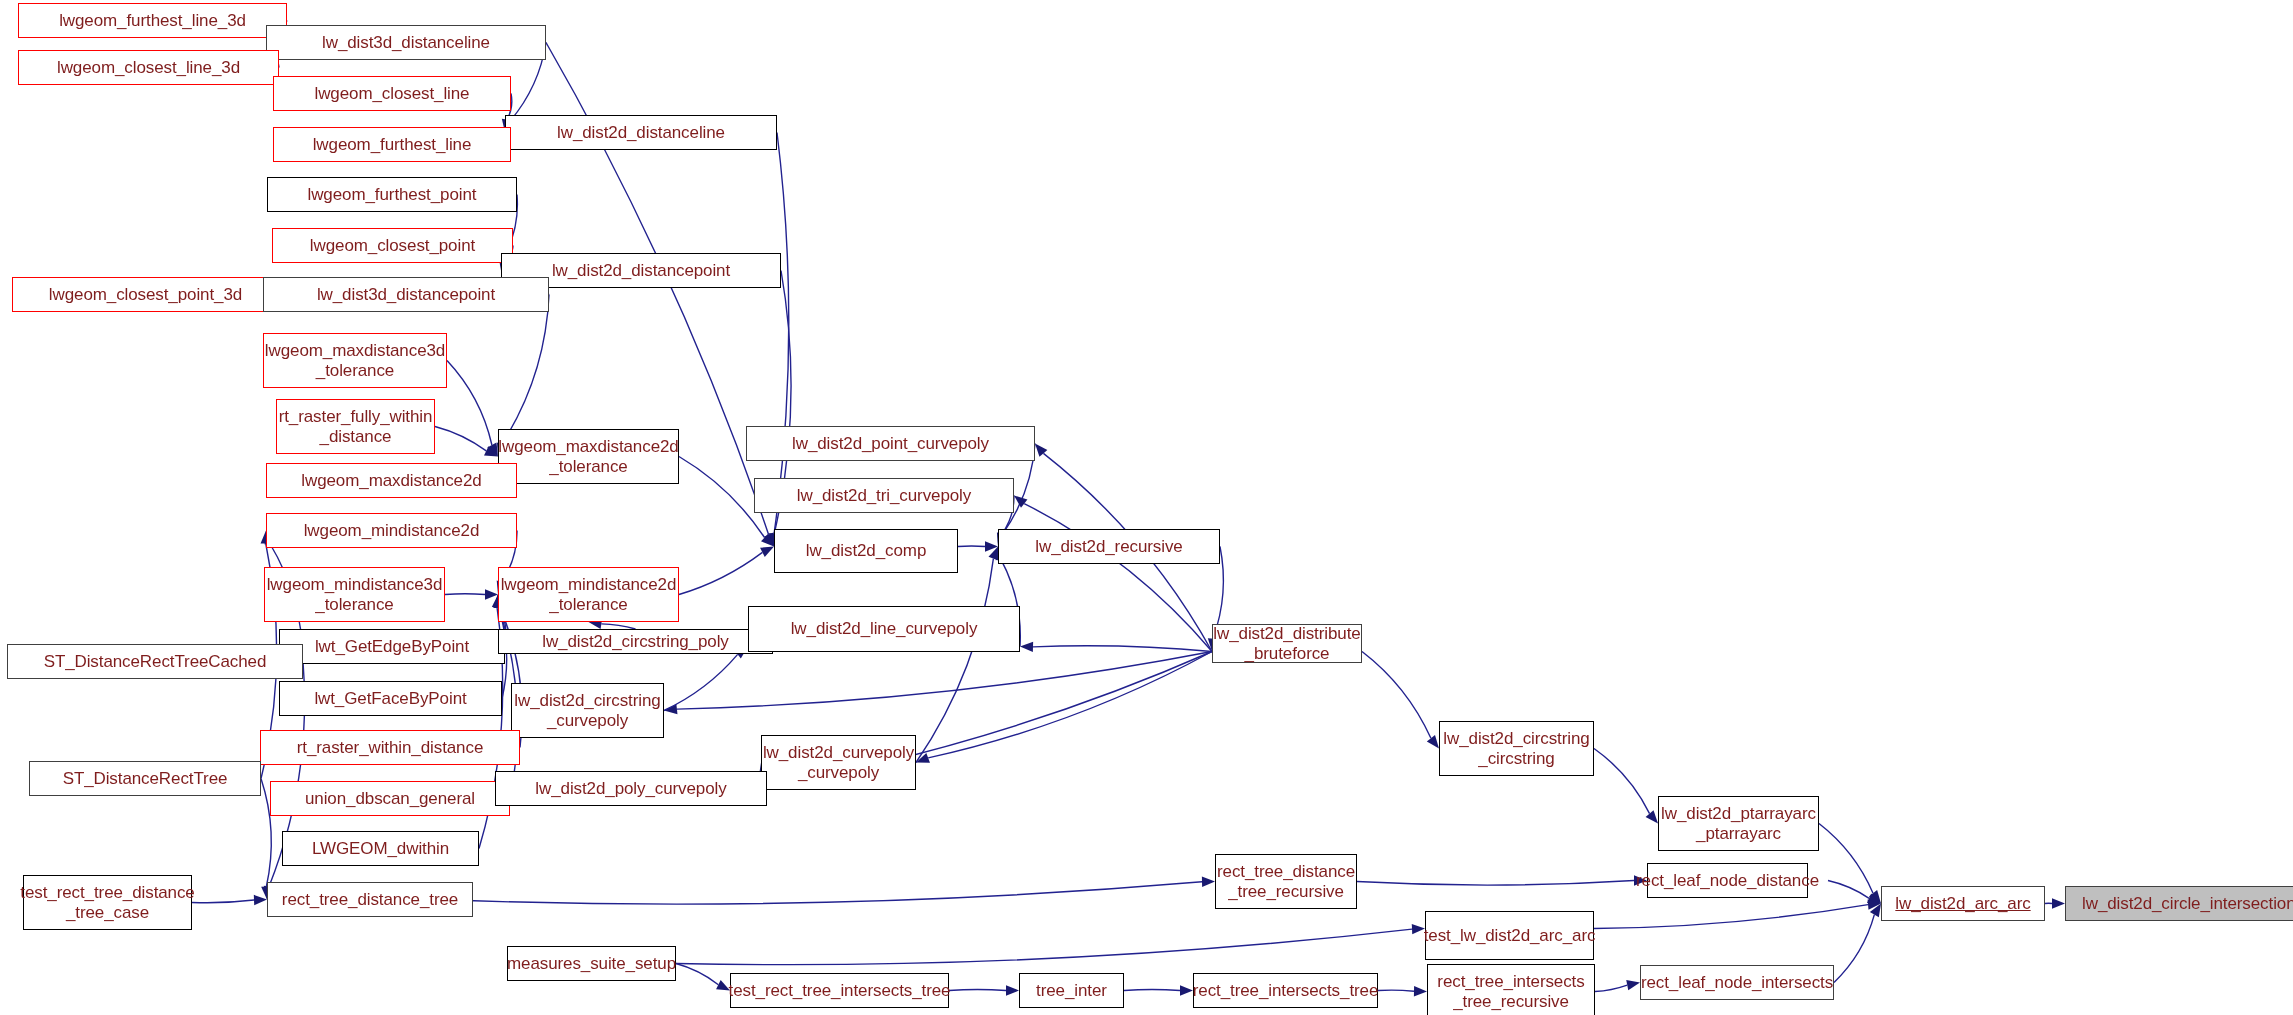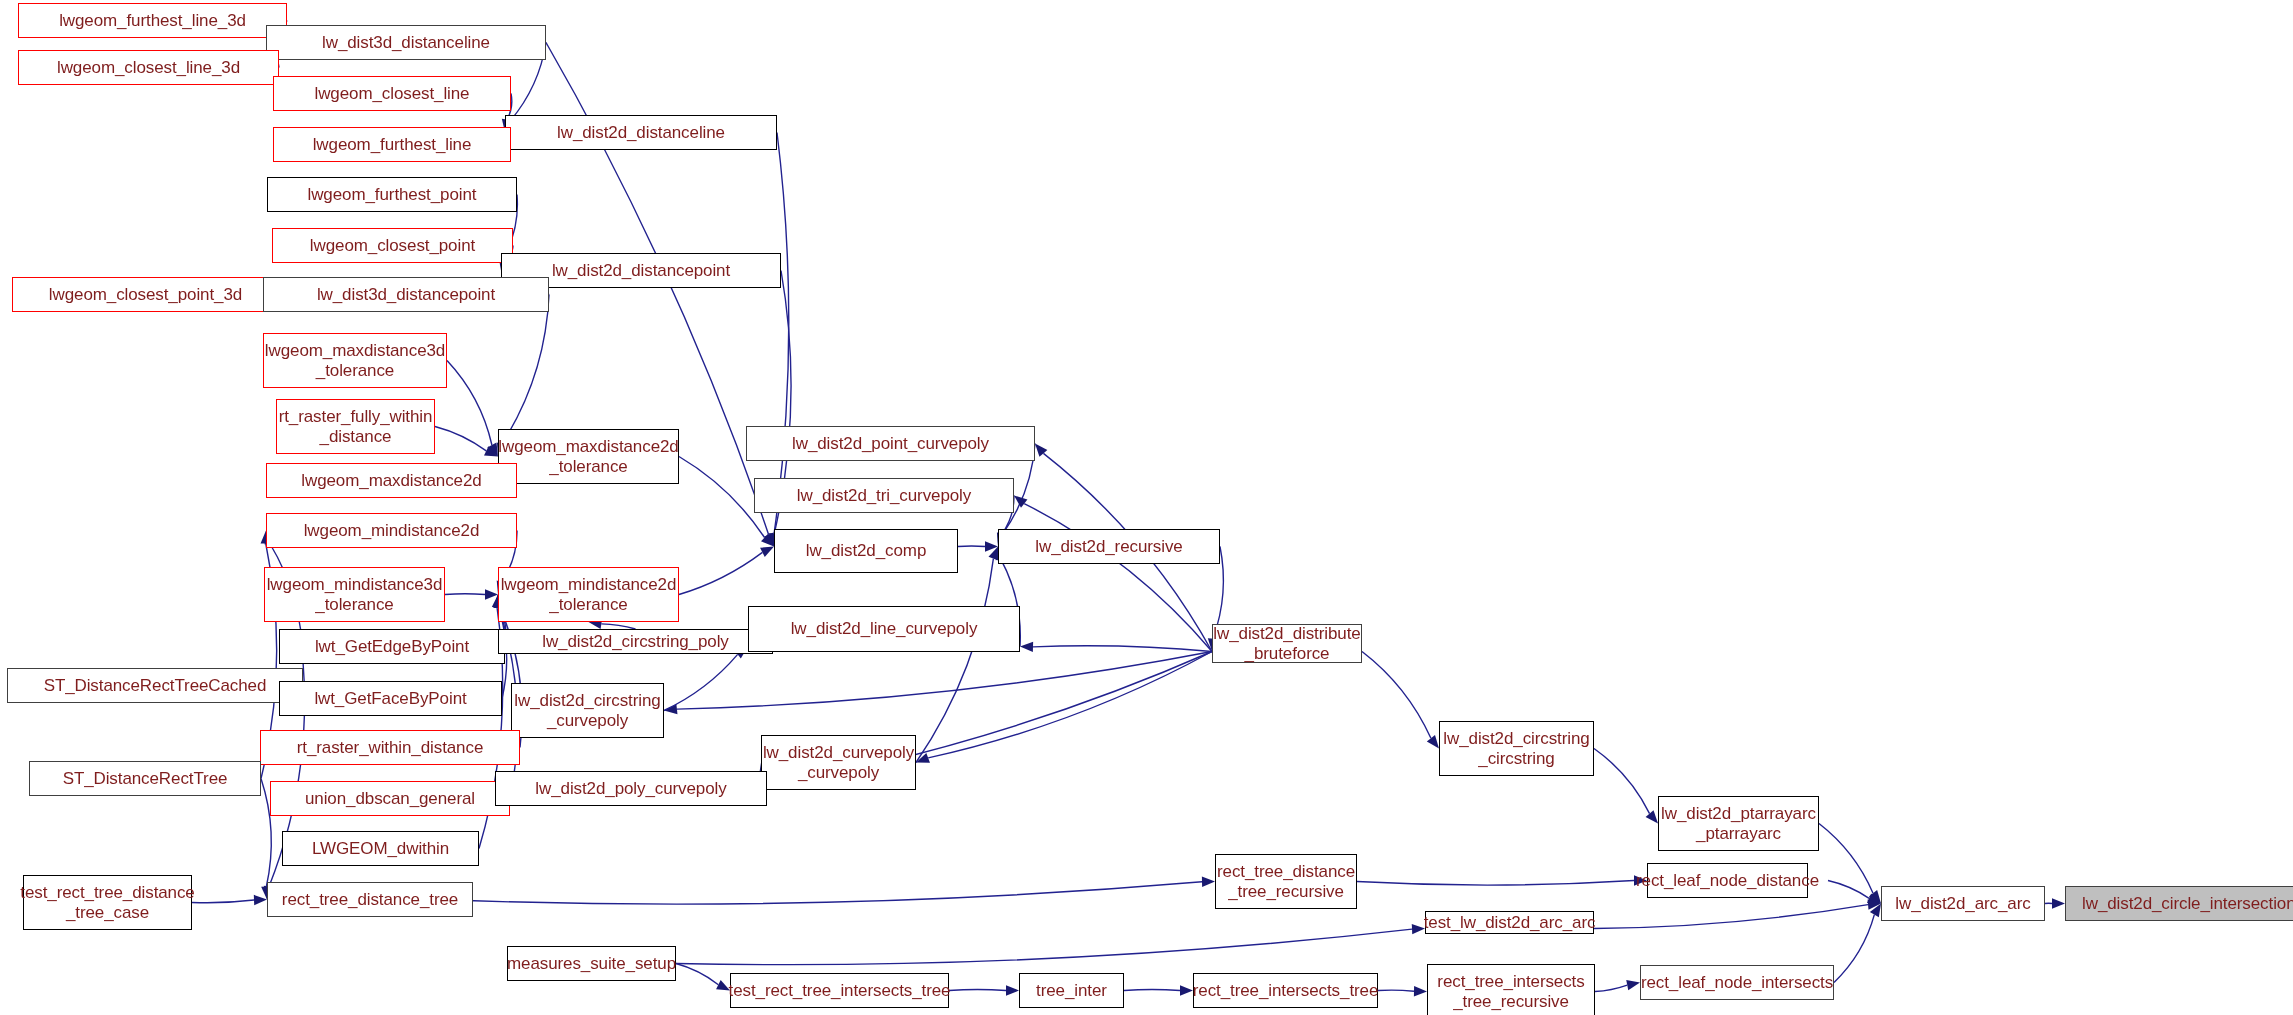--- a/index.html
+++ b/index.html
@@ -217,44 +217,44 @@
       <div class="node" style="left: 998px; top: 529px; width: 222px; height: 35px;">lw_dist2d_recursive</div>
       <div class="node red" style="left: 264px; top: 567px; width: 181px; height: 55px;">lwgeom_mindistance3d
 _tolerance</div>
       <div class="node red" style="left: 498px; top: 567px; width: 181px; height: 55px;">lwgeom_mindistance2d
 _tolerance</div>
       <div class="node" style="left: 279px; top: 629px; width: 226px; height: 35px;">lwt_GetEdgeByPoint</div>
       <div class="node" style="left: 498px; top: 629px; width: 275px; height: 25px;">lw_dist2d_circstring_poly</div>
       <div class="node" style="left: 748px; top: 606px; width: 272px; height: 46px;">lw_dist2d_line_curvepoly</div>
       <div class="node dark" style="left: 1212px; top: 624px; width: 150px; height: 39px;">lw_dist2d_distribute
 _bruteforce</div>
-      <div class="node dark" style="left: 7px; top: 644px; width: 296px; height: 35px; margin-top: 24px;">ST_DistanceRectTreeCached</div>
+      <div class="node dark" style="left: 7px; top: 644px; width: 296px; height: 35px;">ST_DistanceRectTreeCached</div>
       <div class="node" style="left: 279px; top: 681px; width: 223px; height: 35px;">lwt_GetFaceByPoint</div>
       <div class="node" style="left: 511px; top: 683px; width: 153px; height: 55px;">lw_dist2d_circstring
 _curvepoly</div>
       <div class="node" style="left: 1439px; top: 721px; width: 155px; height: 55px;">lw_dist2d_circstring
 _circstring</div>
       <div class="node red" style="left: 260px; top: 730px; width: 260px; height: 35px;">rt_raster_within_distance</div>
       <div class="node" style="left: 761px; top: 735px; width: 155px; height: 55px;">lw_dist2d_curvepoly
 _curvepoly</div>
       <div class="node dark" style="left: 29px; top: 761px; width: 232px; height: 35px;">ST_DistanceRectTree</div>
       <div class="node red" style="left: 270px; top: 781px; width: 240px; height: 35px;">union_dbscan_general</div>
       <div class="node" style="left: 495px; top: 771px; width: 272px; height: 35px;">lw_dist2d_poly_curvepoly</div>
       <div class="node" style="left: 1658px; top: 796px; width: 161px; height: 55px;">lw_dist2d_ptarrayarc
 _ptarrayarc</div>
       <div class="node" style="left: 282px; top: 831px; width: 197px; height: 35px;">LWGEOM_dwithin</div>
       <div class="node" style="left: 1215px; top: 854px; width: 142px; height: 55px;">rect_tree_distance
 _tree_recursive</div>
       <div class="node" style="left: 1647px; top: 863px; width: 161px; height: 35px;">rect_leaf_node_distance</div>
-      <div class="node dark" style="left: 1881px; top: 886px; width: 164px; height: 35px;">lw_dist2d_arc_arc</div>
+      <div class="node dark" style="left: 1881px; top: 886px; width: 164px; height: 35px; text-decoration: underline;">lw_dist2d_arc_arc</div>
       <div class="node current" style="left: 2065px; top: 886px; width: 256px; height: 35px;">lw_dist2d_circle_intersections</div>
       <div class="node" style="left: 23px; top: 875px; width: 169px; height: 55px;">test_rect_tree_distance
 _tree_case</div>
       <div class="node dark" style="left: 267px; top: 882px; width: 206px; height: 35px;">rect_tree_distance_tree</div>
-      <div class="node" style="left: 1425px; top: 911px; width: 169px; height: 23px;">test_lw_dist2d_arc_arc</div>
+      <div class="node" style="left: 1425px; top: 911px; width: 169px; height: 49px;">test_lw_dist2d_arc_arc</div>
       <div class="node" style="left: 507px; top: 946px; width: 169px; height: 35px;">measures_suite_setup</div>
       <div class="node" style="left: 730px; top: 973px; width: 219px; height: 35px;">test_rect_tree_intersects_tree</div>
       <div class="node" style="left: 1019px; top: 973px; width: 105px; height: 35px;">tree_inter</div>
       <div class="node" style="left: 1193px; top: 973px; width: 185px; height: 35px;">rect_tree_intersects_tree</div>
       <div class="node" style="left: 1427px; top: 964px; width: 168px; height: 55px;">rect_tree_intersects
 _tree_recursive</div>
       <div class="node dark" style="left: 1640px; top: 965px; width: 194px; height: 35px;">rect_leaf_node_intersects</div>
     </div>
 </div>
 

